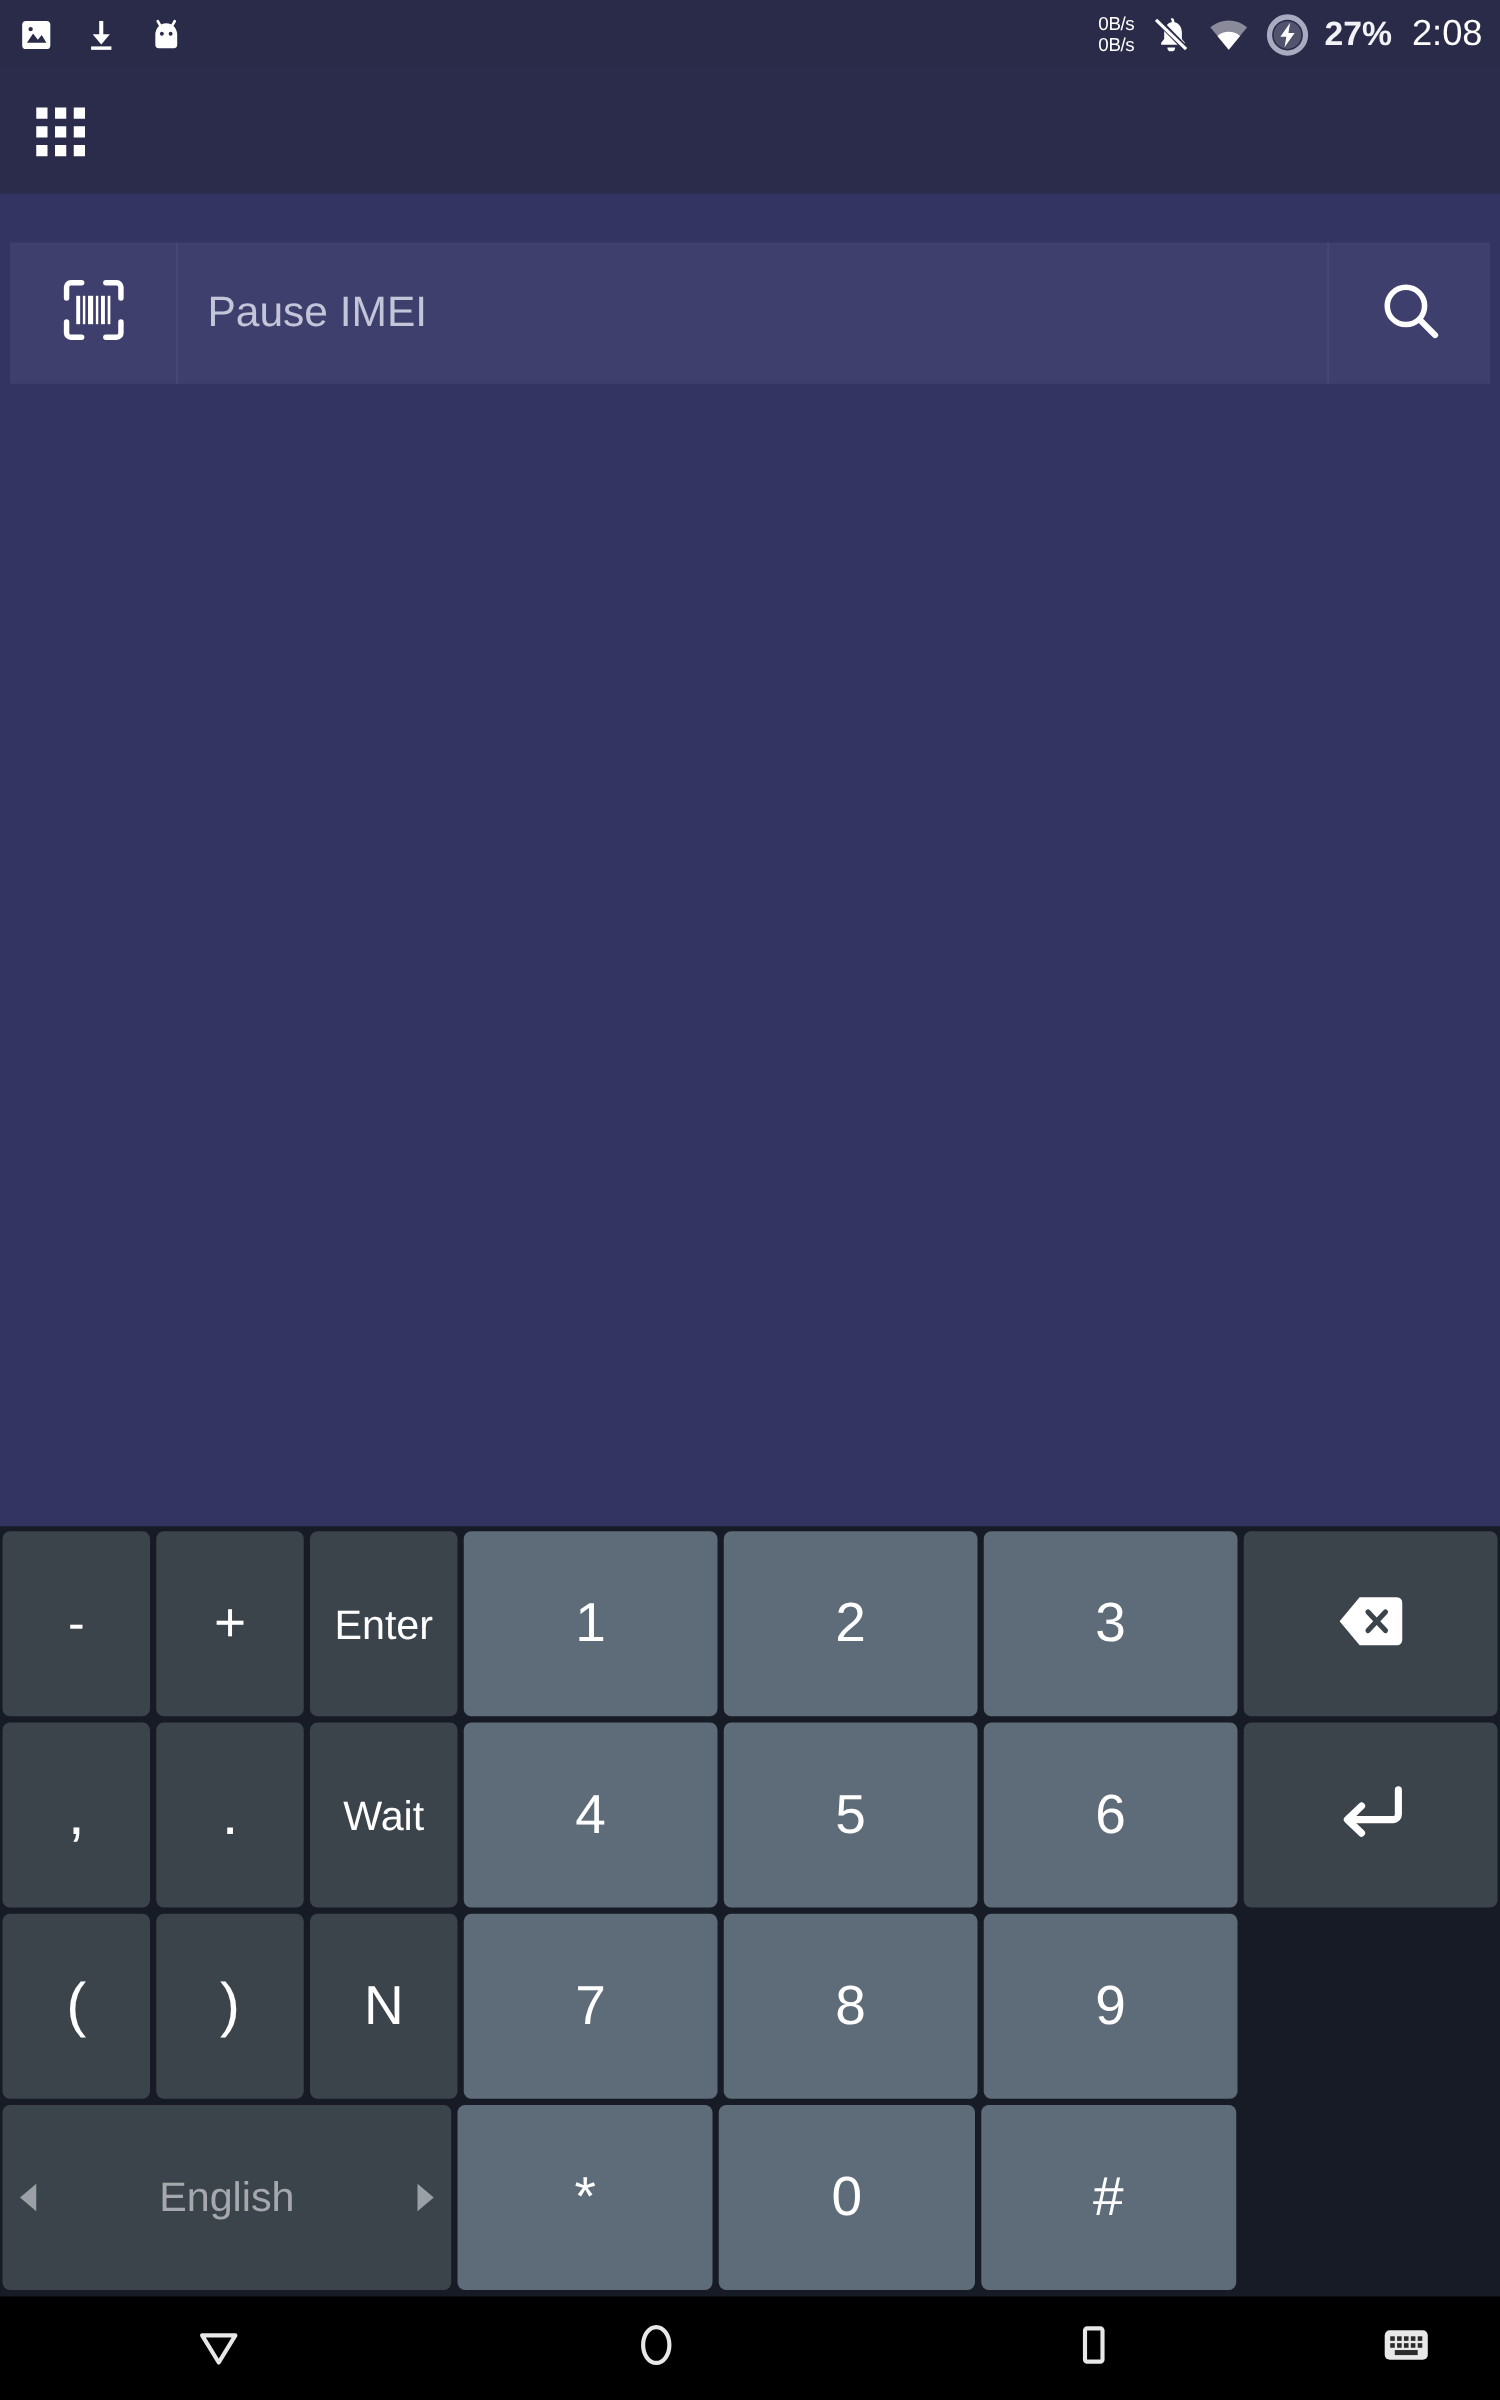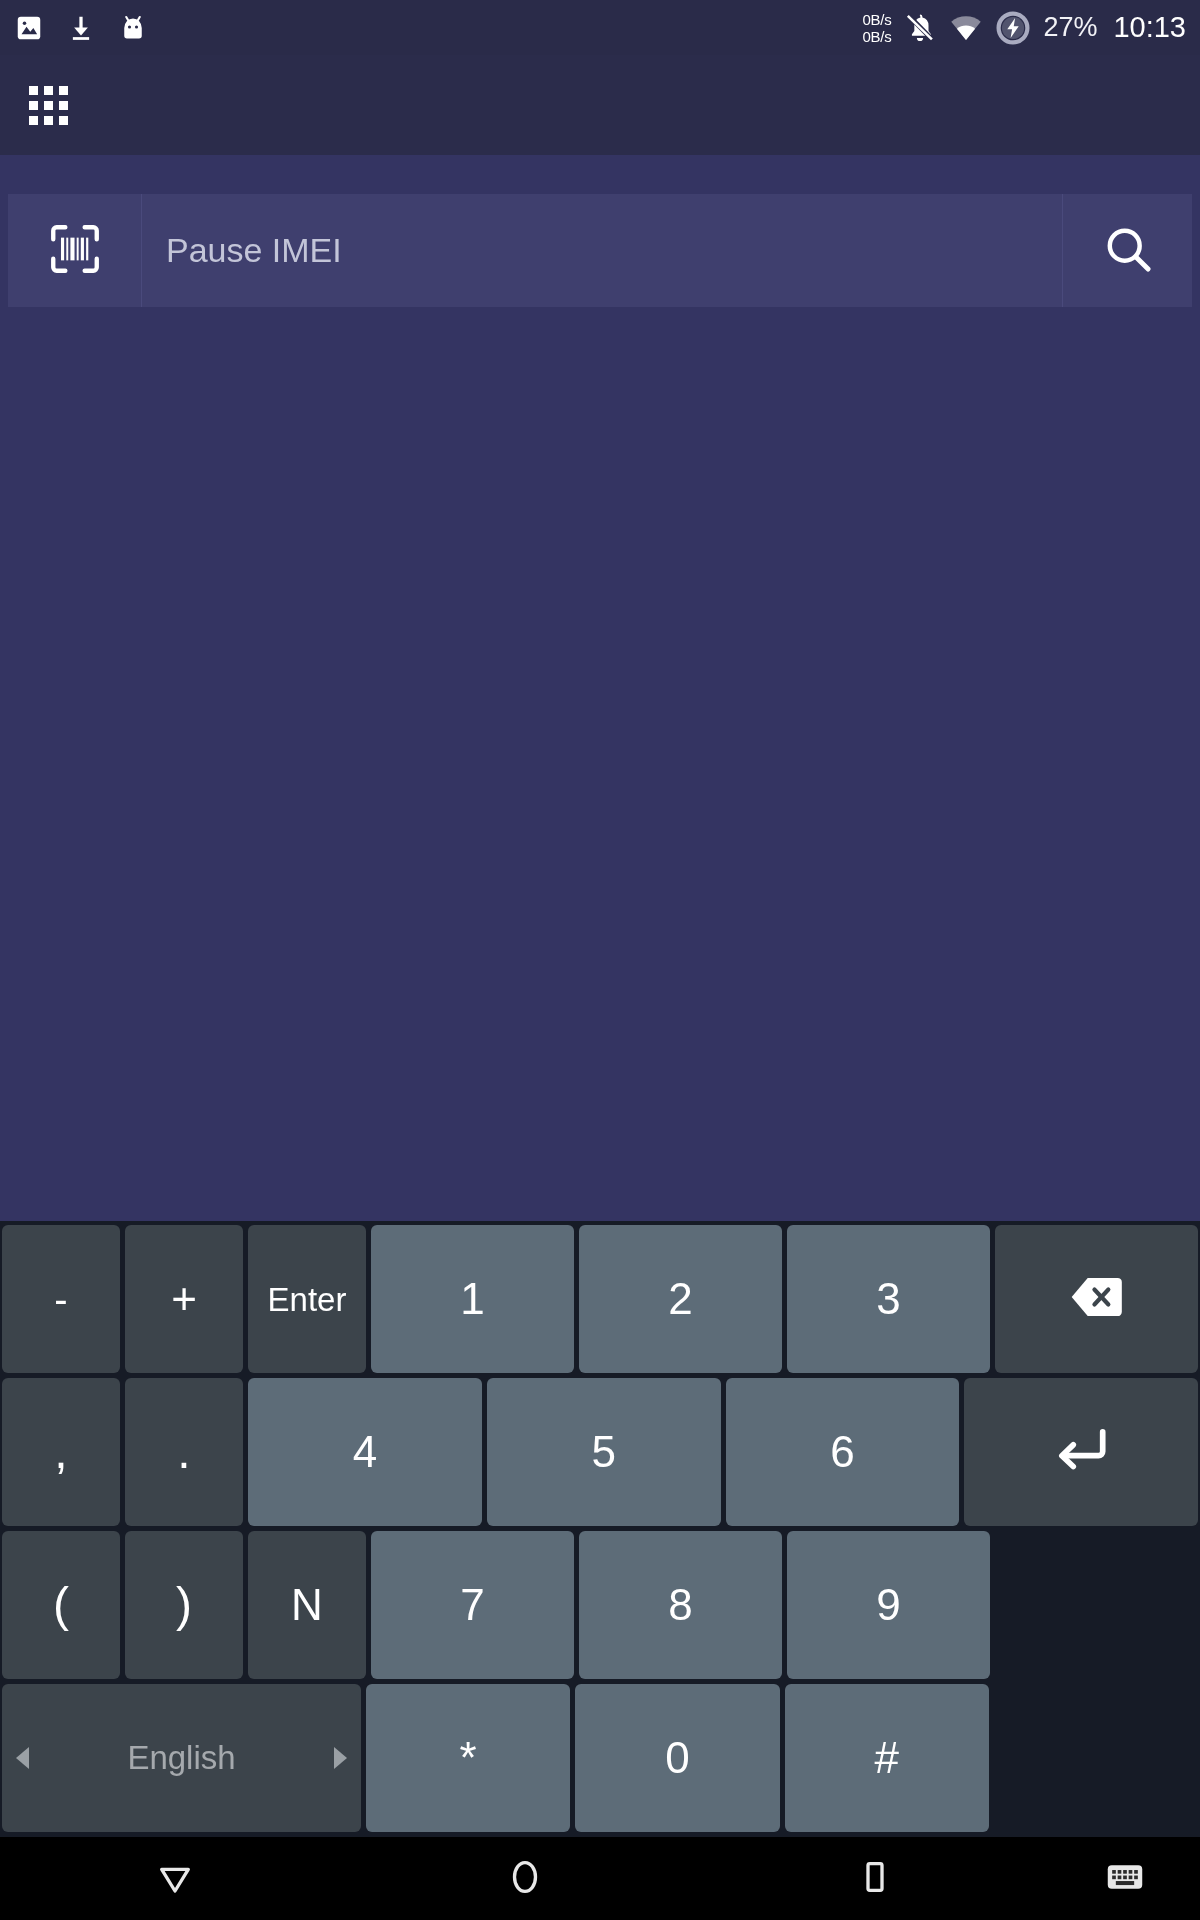--- a/index.html
+++ b/index.html
@@ -19,21 +19,21 @@
     padding:0 14px;
   }
   .sb-left { display:flex; align-items:center; gap:22px; }
   .sb-right { display:flex; align-items:center; gap:12px; }
   .sb-icon { display:flex; align-items:center; justify-content:center; }
   .net-speed {
     display:flex; flex-direction:column; align-items:flex-end;
     font-size:15px; line-height:17px; color:#ffffff; font-weight:400;
     letter-spacing:-0.3px;
   }
-  .batt-pct { font-size:27px; color:#f2f2f6; font-weight:400; letter-spacing:0px; }
+  .batt-pct { font-size:27px; color:#f2f2f6; font-weight:700; letter-spacing:0px; }
   .sb-clock { font-size:29px; color:#ffffff; font-weight:500; letter-spacing:0px; margin-left:4px; }
 
   
   .appbar {
     position:absolute; top:55px; left:0; width:1200px; height:100px;
     background:#2b2c4b;
     display:flex; align-items:center;
   }
   .appbar-menu {
     width:96px; height:100px;
@@ -166,21 +166,21 @@
         </svg>
       </span>
       <span class="sb-icon">
         <svg width="36" height="36" viewBox="0 0 24 24">
           <circle cx="12" cy="12" r="9.6" fill="none" stroke="#a9abc0" stroke-width="2.8"></circle>
           <circle cx="12" cy="12" r="7.4" fill="#52546e"></circle>
           <path d="M13.4 5.4 L8.2 12.9 h3.2 l-1 5.7 l5.4 -7.7 h-3.3 z" fill="#ffffff"></path>
         </svg>
       </span>
       <span class="batt-pct">27%</span>
-      <span class="sb-clock">10:13</span>
+      <span class="sb-clock">2:08</span>
     </div>
   </div>
 
   <div class="appbar">
     <div class="appbar-menu">
       <span class="grid-dots">
         <i></i>
           <i></i>
           <i></i>
           <i></i>
@@ -259,20 +259,23 @@
       </div>
     </div>
 
     <div class="kb-row">
       <div class="key fn w-narrow">
         <span class="key-label punc">,</span>
       </div>
       <div class="key fn w-narrow">
         <span class="key-label punc">.</span>
       </div>
+      <div class="key fn w-narrow">
+        <span class="key-label small">Wait</span>
+      </div>
       <div class="key num w-num">
         <span class="key-label">4</span>
       </div>
       <div class="key num w-num">
         <span class="key-label">5</span>
       </div>
       <div class="key num w-num">
         <span class="key-label">6</span>
       </div>
       <div class="key fn w-num">

